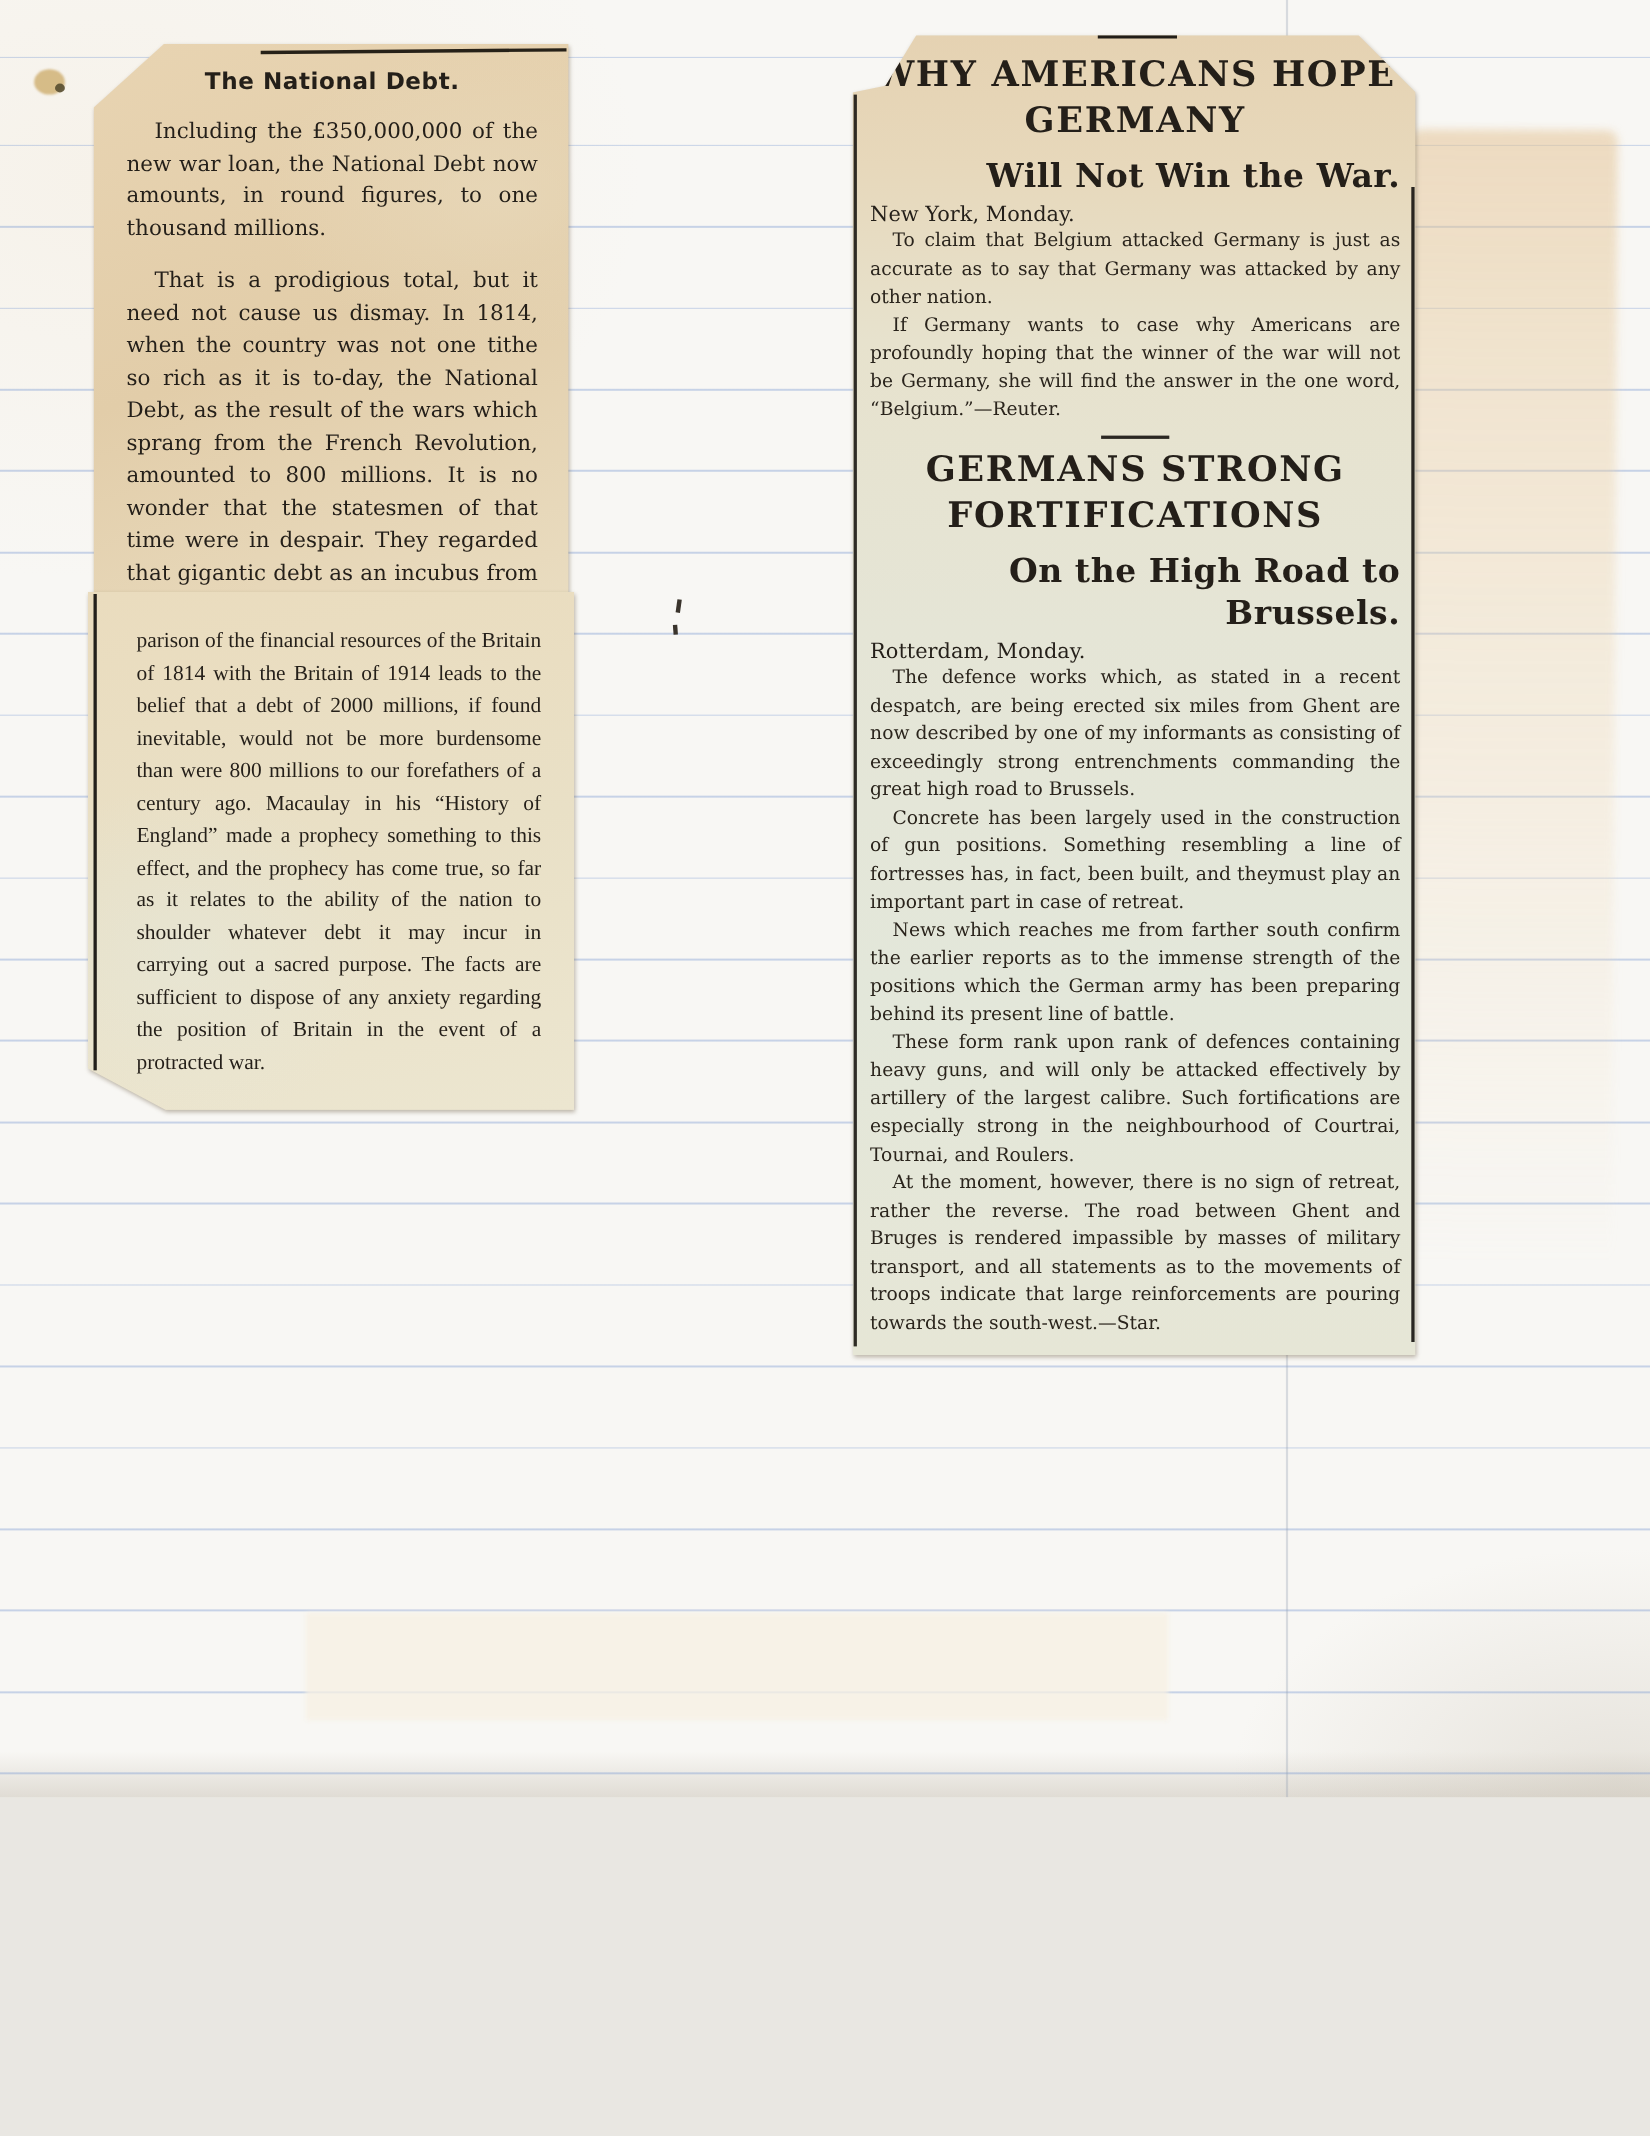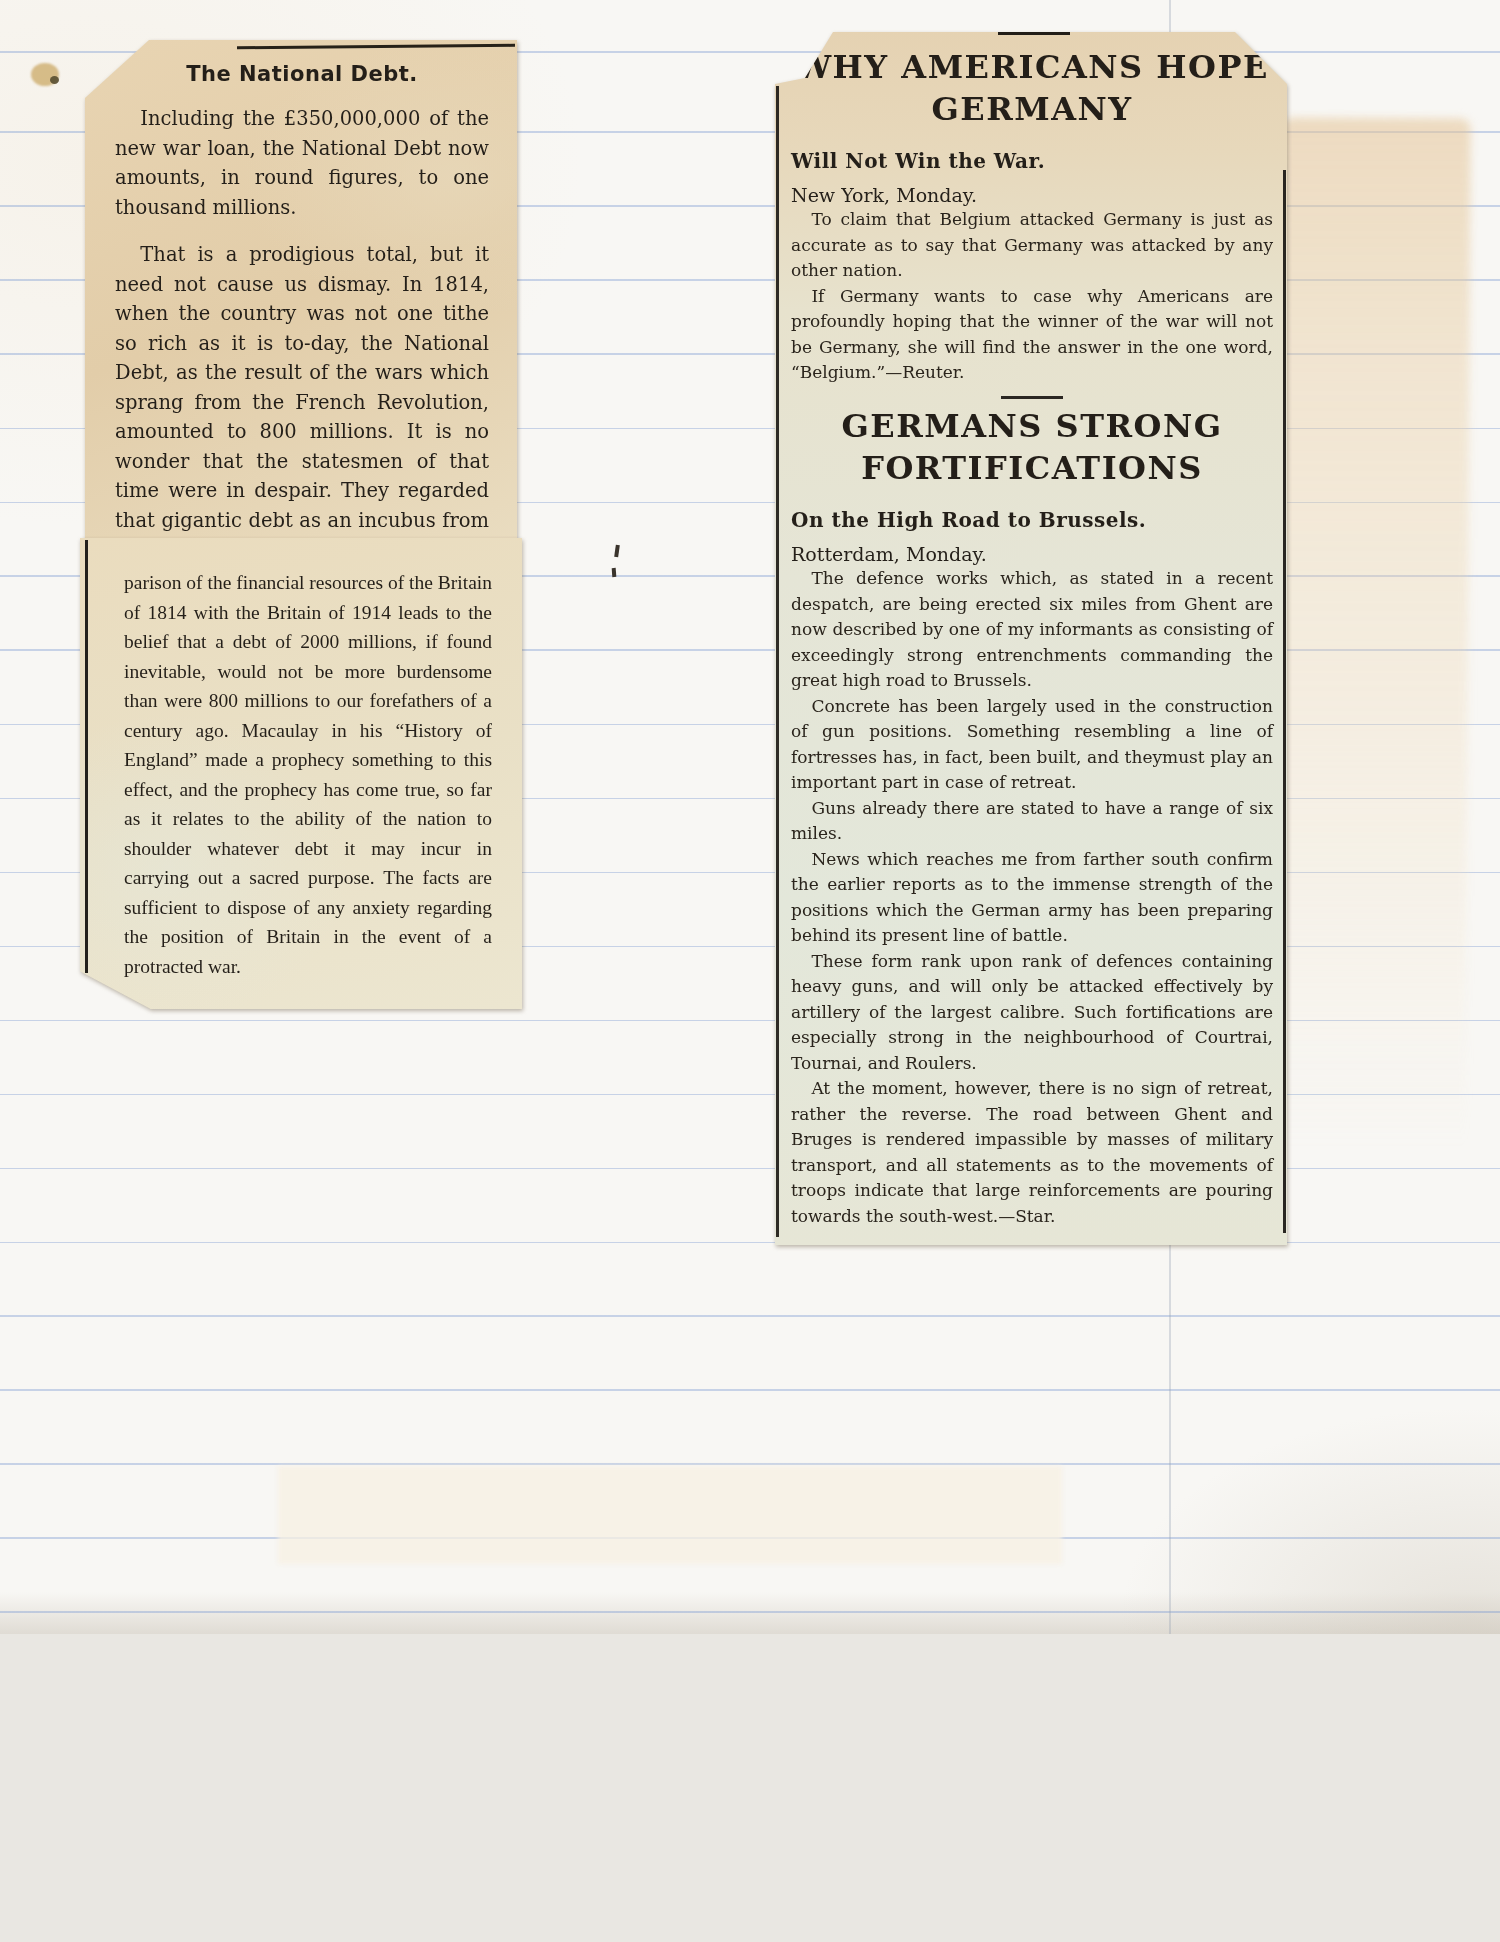--- a/index.html
+++ b/index.html
@@ -73,21 +73,21 @@
     clip-path:polygon(30px 48px,58px 2px,460px 2px,100% 54px,100% 100%,0 100%,0 54px);
     background:
       linear-gradient(to bottom,#e5d2b2 0px,#e7d8bb 120px,#e7e2cd 280px,
         #e5e5d6 45%,#e3e7da 72%,#e6e6d6 100%);
     padding:4px 14px 16px 16px;}
   .rp-toprule{position:absolute;top:0;left:223px;width:72px;height:5px;background:#211d17;}
   .rp-lrule{position:absolute;left:1px;top:56px;bottom:8px;width:2.5px;background:rgba(25,22,18,0.9);}
   .rp-rrule{position:absolute;right:1px;top:140px;bottom:12px;width:3px;background:rgba(25,22,18,0.92);}
   .hl{font-weight:bold;text-align:center;font-size:32px;line-height:42px;letter-spacing:1.5px;}
   .hl.first{margin-top:12px;}
-  .subhead{font-weight:bold;text-align:left;font-size:20px;line-height:38px;margin-top:12px;letter-spacing:0.5px;}
+  .subhead{font-weight:bold;text-align:right;font-size:30px;line-height:38px;margin-top:12px;letter-spacing:0.5px;}
   .dateline{font-size:19px;line-height:24px;padding-right:10px;margin-top:3px;}
   .body-r p{margin:0;font-size:17px;line-height:25.5px;text-align:justify;text-indent:1.2em;color:#2a241c;}
   .sep-rule{width:62px;height:3.5px;background:#2b2722;margin:10px auto 6px;}
   .a2-block{margin-top:4px;}
 </style>
 </head>
 <body>
 
 <div class="page">
 
@@ -139,21 +139,20 @@
       <div class="sep-rule"></div>
 
       <div class="a2-block">
         <div class="hl">GERMANS STRONG</div>
         <div class="hl">FORTIFICATIONS</div>
         <div class="subhead">On the High Road to Brussels.</div>
         <div class="dateline">Rotterdam, Monday.</div>
         <div class="body-r">
             <p>The defence works which, as stated in a recent despatch, are being erected six miles from Ghent are now described by one of my informants as consisting of exceedingly strong entrenchments commanding the great high road to Brussels.</p>
             <p>Concrete has been largely used in the construction of gun positions. Something resembling a line of fortresses has, in fact, been built, and theymust play an important part in case of retreat.</p>
-            <p>Guns already there are stated to have a range of six miles.</p>
             <p>News which reaches me from farther south confirm the earlier reports as to the immense strength of the positions which the German army has been preparing behind its present line of battle.</p>
             <p>These form rank upon rank of defences containing heavy guns, and will only be attacked effectively by artillery of the largest calibre. Such fortifications are especially strong in the neighbourhood of Courtrai, Tournai, and Roulers.</p>
             <p>At the moment, however, there is no sign of retreat, rather the reverse. The road between Ghent and Bruges is rendered impassible by masses of military transport, and all statements as to the movements of troops indicate that large reinforcements are pouring towards the south-west.—Star.</p>
           </div>
       </div>
     </div>
   </div>
 
 </div>
 

